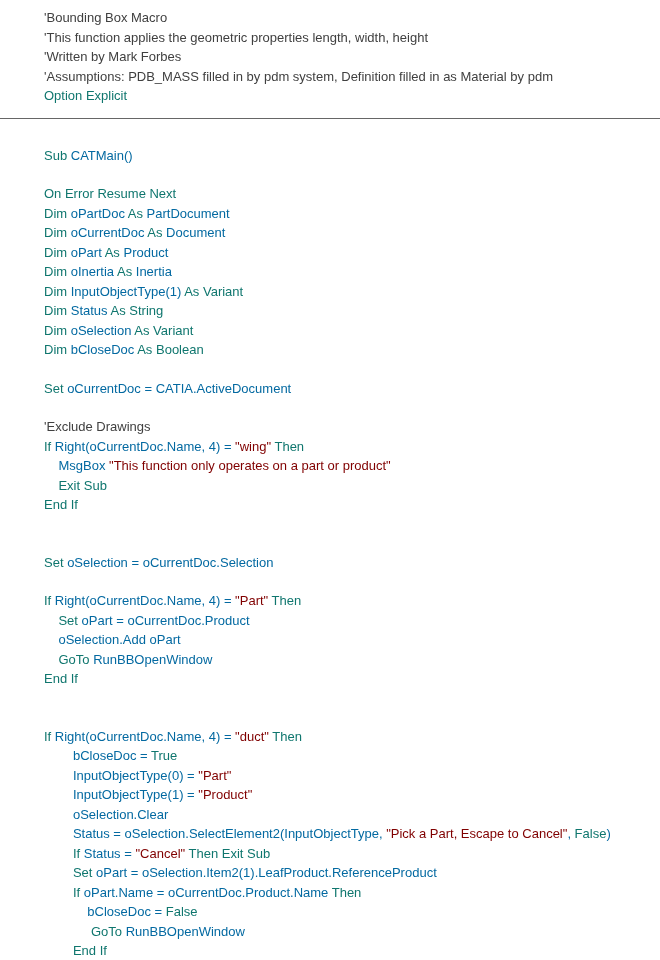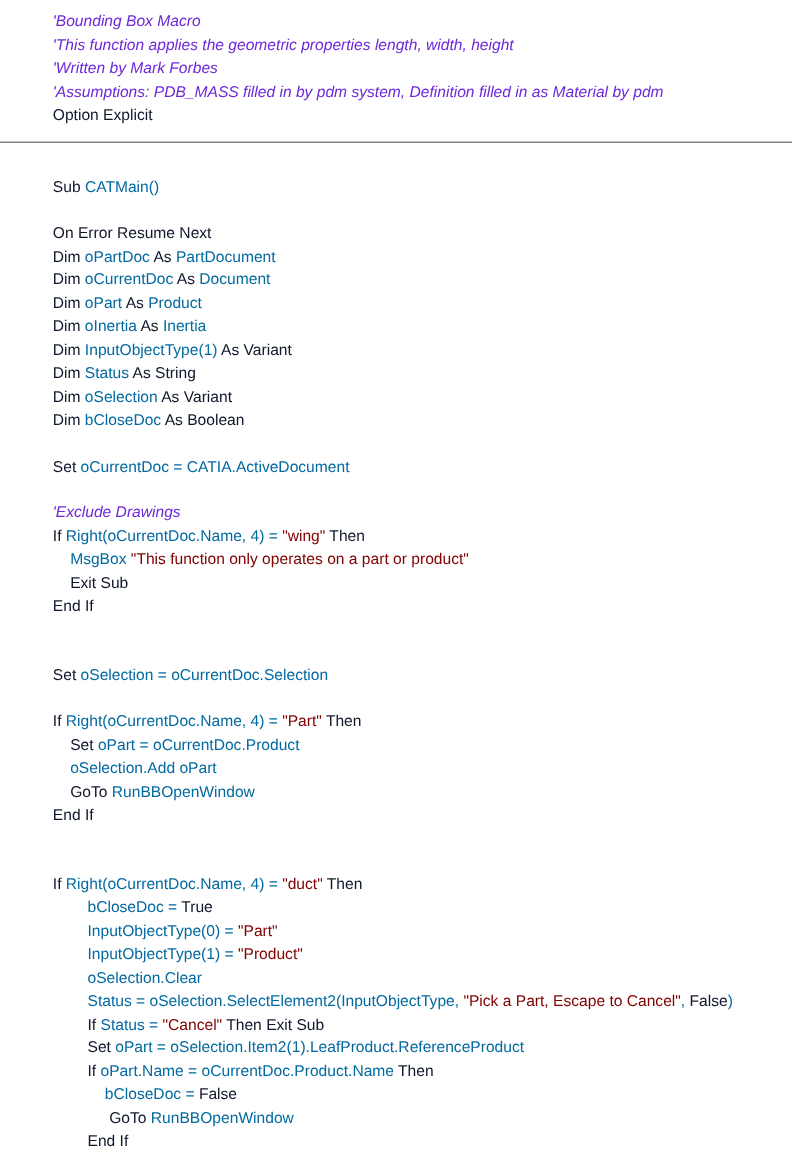--- a/index.html
+++ b/index.html
@@ -13,22 +13,22 @@
     }
     .code-block {
       padding: 8px 0 12px 44px;
       white-space: pre;
     }
     hr.topdiv {
       border: none;
       border-top: 1px solid #666;
       margin: 0;
     }
-    .c  { color: #6d28d9; font-style: italic; } 
-    .k  { color: #0f172a; } 
+    .c  { color: #404040; } 
+    .k  { color: #0f766e; } 
     .t  { color: #0369a1; }    
     .s  { color: #800000; }
     .blank { height: 19px; }
   </style>
 </head>
 <body>
 
 <div id="container">
     <div class="code-block"><div><span class="c">'Bounding Box Macro</span></div><div><span class="c">'This function applies the geometric properties length, width, height</span></div><div><span class="c">'Written by Mark Forbes</span></div><div><span class="c">'Assumptions: PDB_MASS filled in by pdm system, Definition filled in as Material by pdm</span></div><div><span class="k">Option Explicit</span></div></div>
     <hr class="topdiv">

